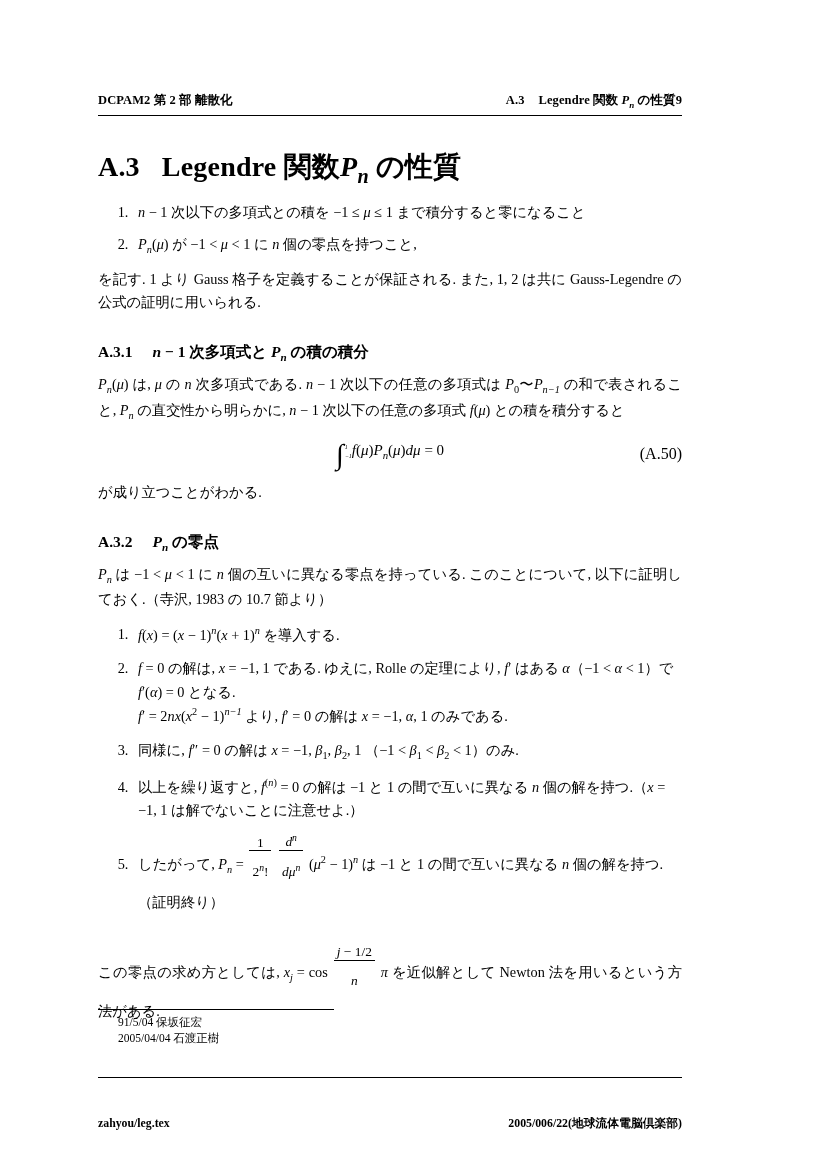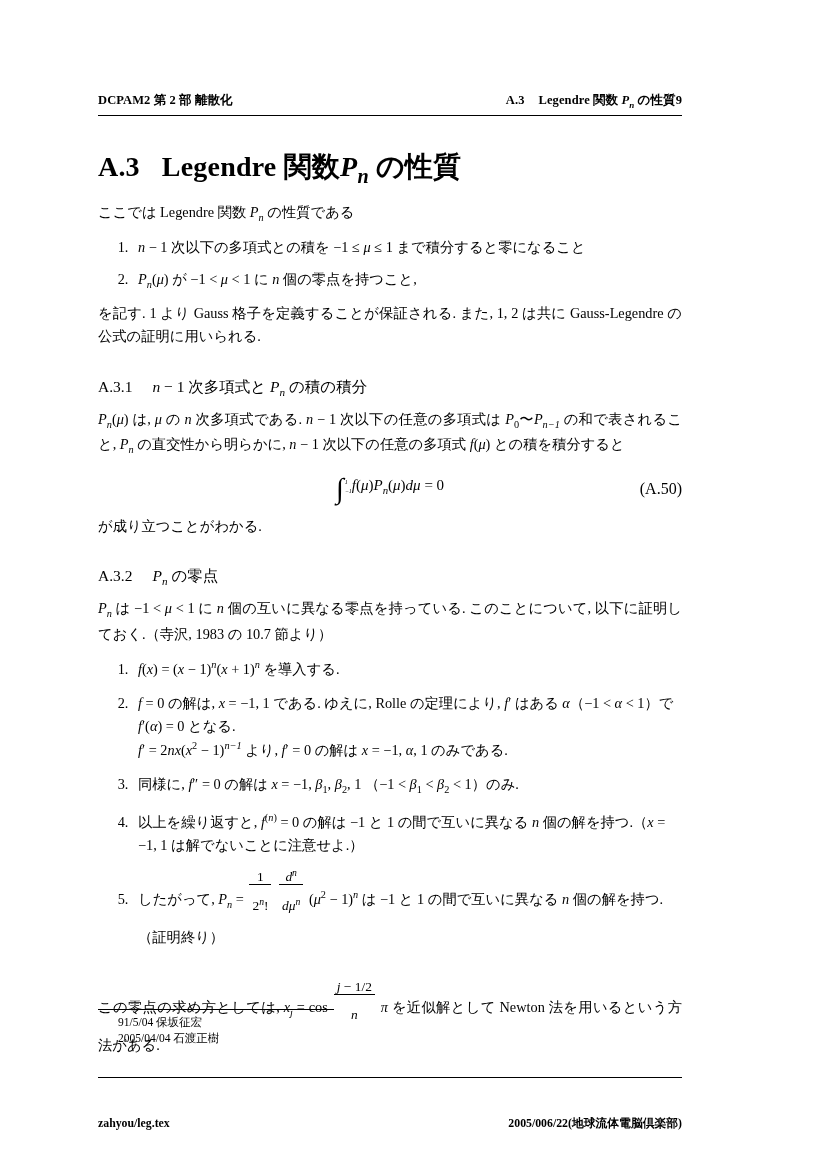--- a/index.html
+++ b/index.html
@@ -50,21 +50,21 @@
   
   h1.sec {
     font-size: 28px;
     font-weight: bold;
     margin: 32px 0 14px 0;
     letter-spacing: 0.2px;
   }
   h1.sec .num { margin-right: 22px; }
   h2.sub {
     font-size: 15.5px;
-    font-weight: normal;
+    font-weight: bold;
     margin: 28px 0 10px 0;
   }
   h2.sub .num { margin-right: 20px; }
 
   
   p.body {
     font-size: 14.3px;
     line-height: 1.62;
     margin: 8px 0;
     text-align: justify;
@@ -182,23 +182,20 @@
       <div class="center">
         <span>A.3</span><span class="gap"></span><span>Legendre 関数</span>&nbsp;<i>P</i><sub>n</sub>&nbsp;<span>の性質</span>
       </div>
       <div class="right">9</div>
     </div>
 
     <h1 class="sec">
       <span class="num">A.3</span><span>Legendre 関数</span><i>P</i><sub>n</sub> <span>の性質</span>
     </h1>
 
-    <p class="body">
-      <span>ここでは Legendre 関数</span>&nbsp;<i>P</i><sub>n</sub>&nbsp;<span>の性質である</span>
-    </p>
 
     <ol class="enum">
       <li>
         <i>n</i> − 1 次以下の多項式との積を −1 ≤ <i>μ</i> ≤ 1 まで積分すると零になること
       </li>
       <li>
         <i>P</i><sub>n</sub>(<i>μ</i>) が −1 &lt; <i>μ</i> &lt; 1 に <i>n</i> 個の零点を持つこと,
       </li>
     </ol>
 

